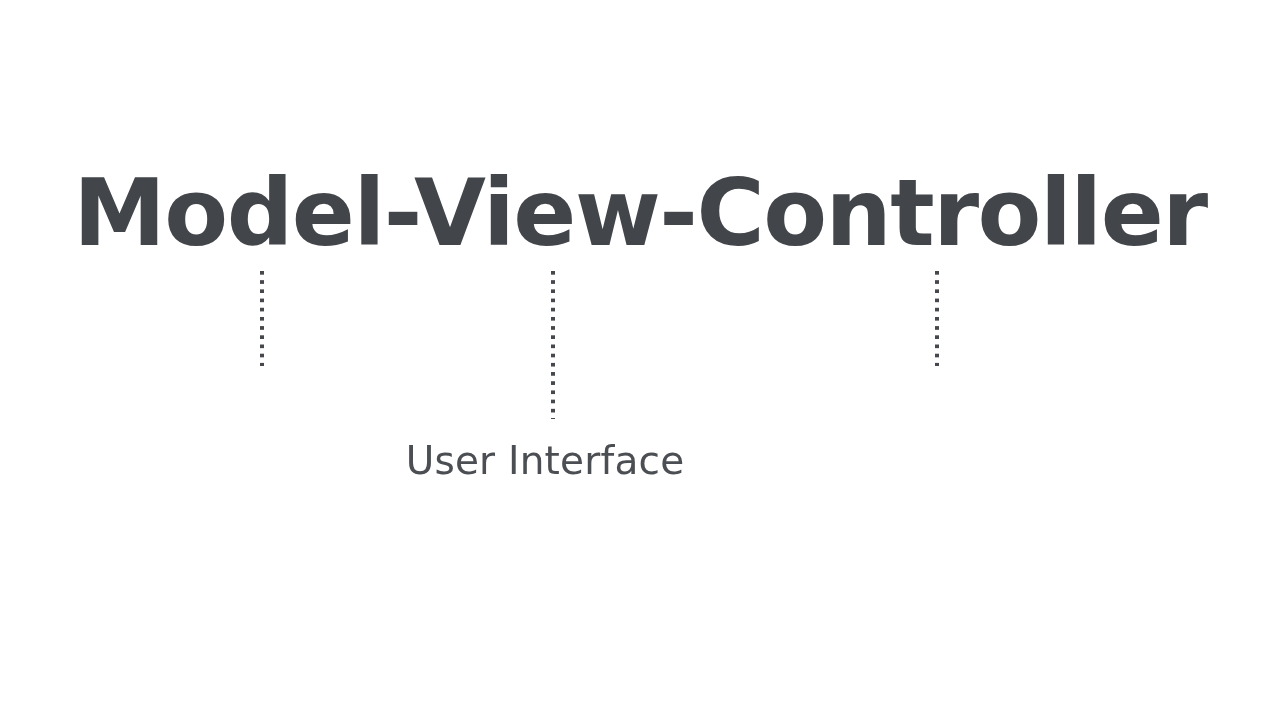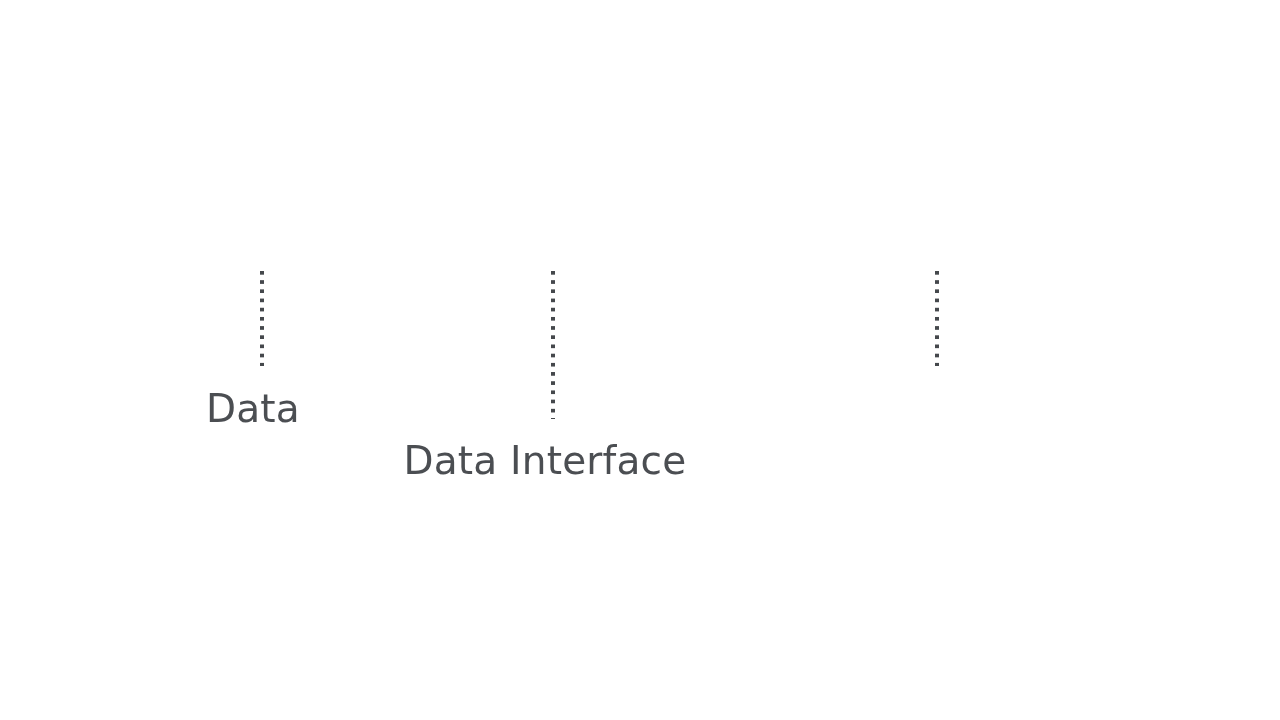--- a/index.html
+++ b/index.html
@@ -80,21 +80,21 @@
     left: 776px;
     top: 386px;
     width: 300px;
   }
 </style>
 </head>
 <body>
 
 <div id="slide">
 
+  <div class="title">Model-View-Controller</div>
 
   <div class="connector c-model"></div>
   <div class="connector c-view"></div>
   <div class="connector c-ctrl"></div>
 
-  <div class="caption cap-data">Data</div>
-  <div class="caption cap-ui">Data Interface</div>
+  <div class="caption cap-ui">User Interface</div>
 
 </div>
 
 </body></html>

